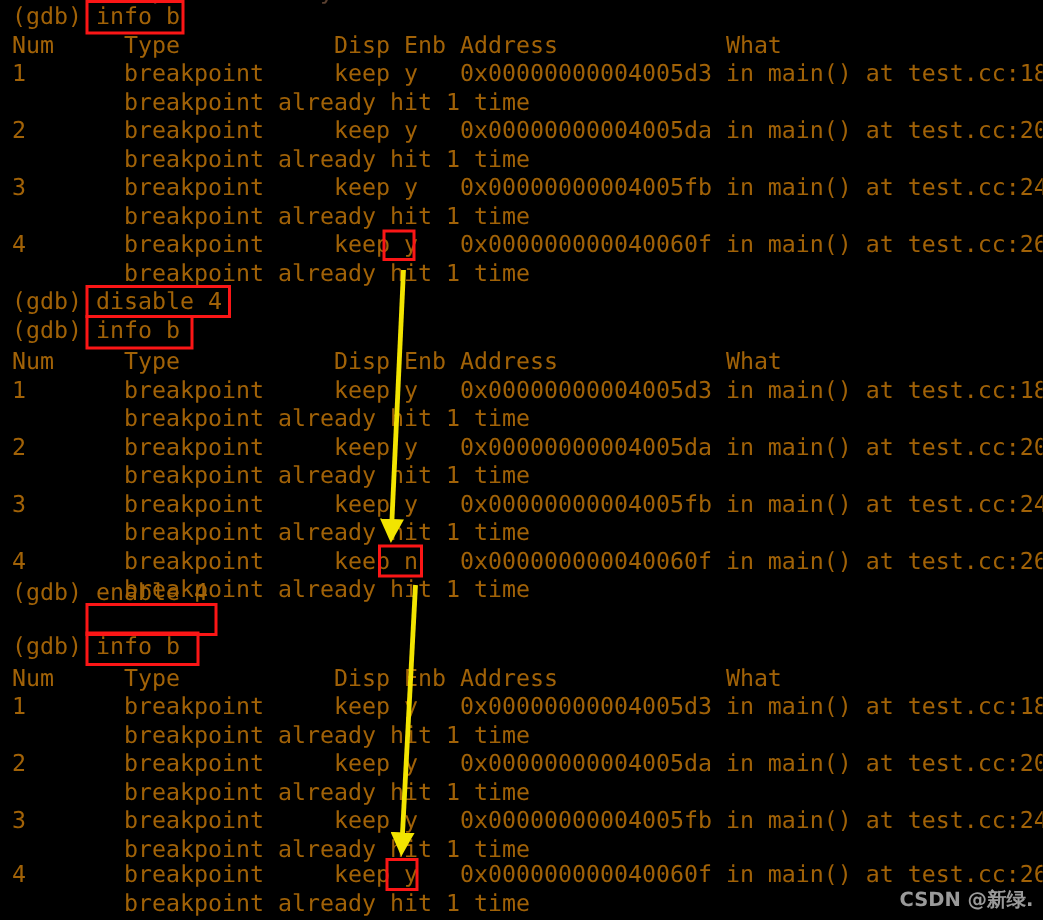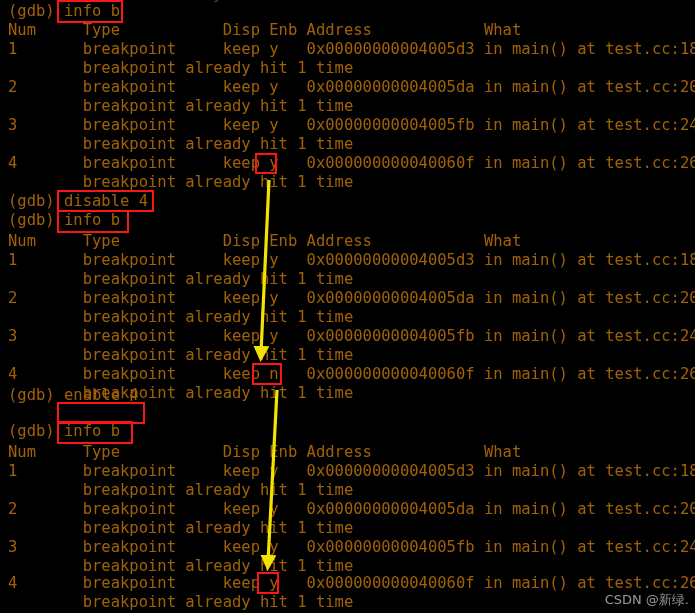--- a/index.html
+++ b/index.html
@@ -52,20 +52,21 @@
   }
 
   .watermark {
     position: absolute;
     right: 6px;
     bottom: 4px;
     font-family: "DejaVu Sans", "Liberation Sans", sans-serif;
     font-size: 13px;
     color: #9a9a9a;
     white-space: pre;
+    font-weight: bold;
   }
 
   .topsliver {
     position: absolute;
     left: 0; top: 0;
     width: 695px; height: 3px;
     overflow: hidden;
   }
   .topsliver .line {
     top: -15px;

